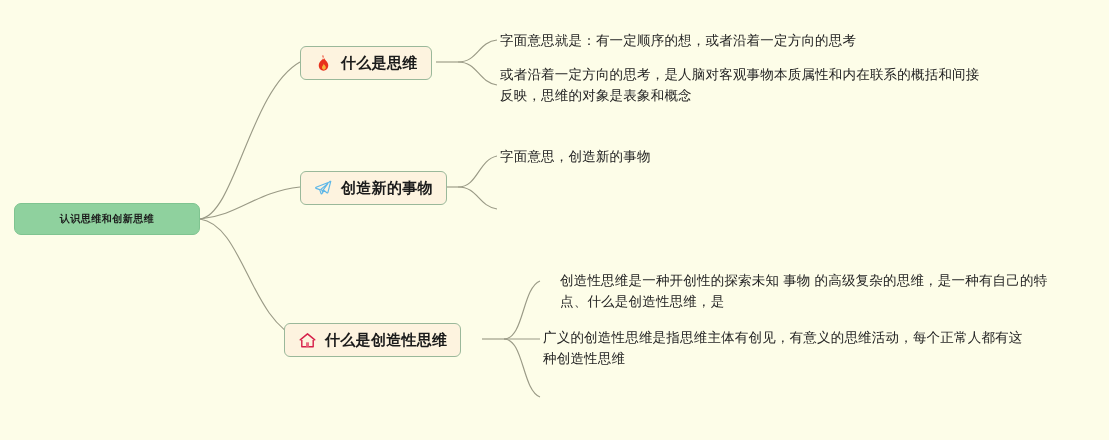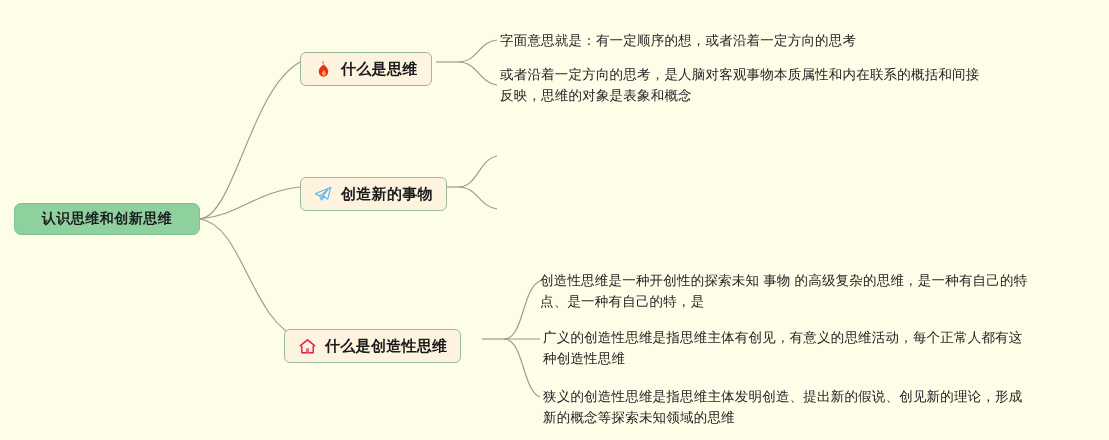--- a/index.html
+++ b/index.html
@@ -37,40 +37,39 @@
     height: 32px;
     background: #8fd19e;
     border: 1px solid #7fc490;
     border-radius: 7px;
     display: flex;
     align-items: center;
     justify-content: center;
     box-sizing: border-box;
   }
   .root-label {
-    font-size: 14px;
+    font-size: 10px;
     font-weight: bold;
     color: #1b1b1b;
     letter-spacing: 0.5px;
     white-space: nowrap;
   }
 
   
   .branch-node {
     position: absolute;
     background: #fdf3df;
     border: 1px solid #9ab89a;
     border-radius: 6px;
     height: 32px;
     display: flex;
     align-items: center;
     padding: 16px 13px;
     box-sizing: border-box;
     gap: 8px;
-    margin-top: 6px;
   }
   .branch-label {
     font-size: 15px;
     font-weight: bold;
     color: #1b1b1b;
     white-space: nowrap;
     letter-spacing: 0.3px;
   }
   .branch-icon {
     width: 19px;
@@ -160,27 +159,26 @@
   </div>
 
   <div class="leaf" style="left:500px; top:30px;">
     <span class="leaf-line">字面意思就是：有一定顺序的想，或者沿着一定方向的思考</span>
   </div>
   <div class="leaf" style="left:500px; top:64px;">
     <span class="leaf-line">或者沿着一定方向的思考，是人脑对客观事物本质属性和内在联系的概括和间接</span>
     <span class="leaf-line">反映，思维的对象是表象和概念</span>
   </div>
 
+  <div class="leaf" style="left:500px; top:146px;">
+    <span class="leaf-line">字面意思，创造新的事物</span>
+  </div>
 
-  <div class="leaf" style="left:540px; top:270px;">
+  <div class="leaf" style="left:560px; top:270px;">
     <span class="leaf-line">创造性思维是一种开创性的探索未知 事物 的高级复杂的思维，是一种有自己的特</span>
-    <span class="leaf-line">点、是一种有自己的特，是</span>
+    <span class="leaf-line">点、什么是创造性思维，是</span>
   </div>
   <div class="leaf" style="left:543px; top:328px;font-family:Liberation Mono, monospace;">
     <span class="leaf-line">广义的创造性思维是指思维主体有创见，有意义的思维活动，每个正常人都有这</span>
     <span class="leaf-line">种创造性思维</span>
   </div>
-  <div class="leaf" style="left:543px; top:386px;">
-    <span class="leaf-line">狭义的创造性思维是指思维主体发明创造、提出新的假说、创见新的理论，形成</span>
-    <span class="leaf-line">新的概念等探索未知领域的思维</span>
-  </div>
 
 </div>
 
 </body></html>

